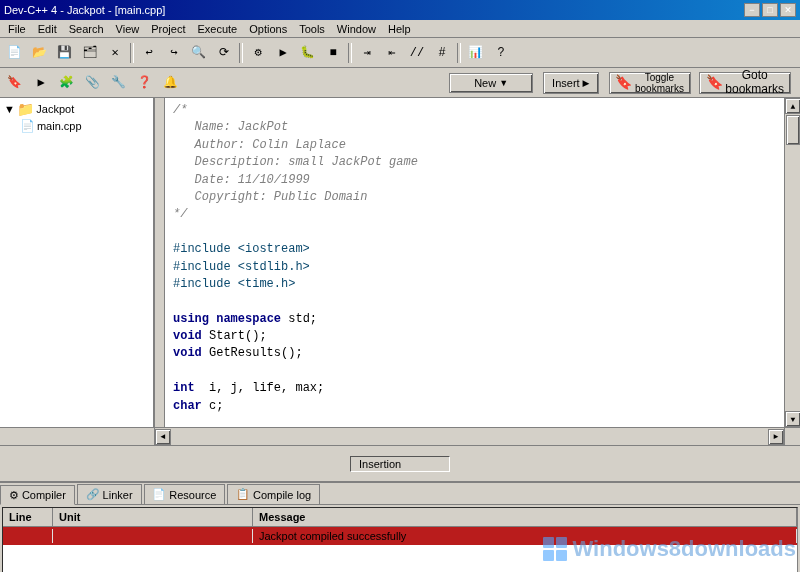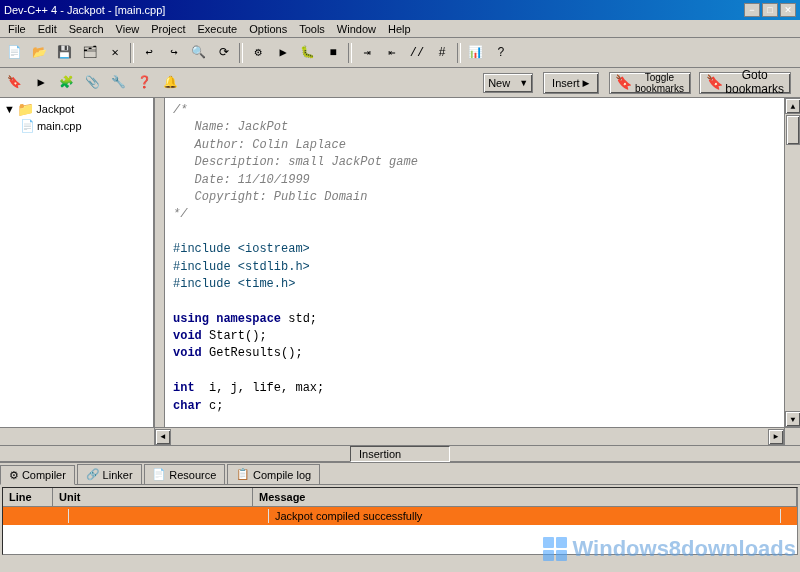--- a/index.html
+++ b/index.html
@@ -72,26 +72,26 @@
       padding: 2px 3px;
       gap: 2px;
       height: 30px;
     }
 
     .new-btn {
       background: #d4d0c8;
       border: 1px solid #808080;
       box-shadow: 1px 1px 0 white inset, -1px -1px 0 #555 inset;
       height: 20px;
-      padding: 0 4px;
-      display: flex; align-items: center;
-      font-family: 'Tahoma', sans-serif;
-      font-size: 11px;
-      cursor: pointer;
-      gap: 9px;
+      padding: 0 24px;
+      display: flex; align-items: center;
+      font-family: 'Tahoma', sans-serif;
+      font-size: 11px;
+      cursor: pointer;
+      gap: 3px;
     }
 
     .insert-btn {
       background: #d4d0c8;
       border: 1px solid #808080;
       box-shadow: 1px 1px 0 white inset, -1px -1px 0 #555 inset;
       height: 22px;
       padding: 0 8px;
       display: flex; align-items: center;
       font-family: 'Tahoma', sans-serif;
@@ -189,21 +189,21 @@
       display: flex;
       border-top: 1px solid #808080;
     }
     .hscroll-left { width: 155px; background: #d4d0c8; border-right: 1px solid #808080; }
     .hscroll-bar { flex: 1; display: flex; align-items: center; }
     .hscroll-btn { width: 16px; height: 16px; background: #d4d0c8; border: 1px solid #808080; box-shadow: 1px 1px 0 white inset, -1px -1px 0 #555 inset; display: flex; align-items: center; justify-content: center; font-size: 8px; cursor: pointer; }
     .hscroll-track { flex: 1; background: #d4d0c8; }
 
     
     #statusbar {
-      height: 16px;
+      height: 36px;
       background: #d4d0c8;
       border-top: 1px solid #808080;
       display: flex;
       align-items: center;
       justify-content: center;
       font-family: 'Tahoma', sans-serif;
       font-size: 11px;
     }
     .status-panel {
       border: 1px inset #808080;
@@ -264,24 +264,24 @@
       font-size: 11px;
       font-weight: bold;
     }
     .th-cell {
       border-right: 1px solid #808080;
       padding: 1px 6px;
       height: 18px;
       display: flex; align-items: center;
     }
     #bottom-rows {
-      background: #f97316;
-      font-family: 'Tahoma', sans-serif;
-      font-size: 11px;
-      padding: 2px 16px;
+      background: #b91c1c;
+      font-family: 'Tahoma', sans-serif;
+      font-size: 11px;
+      padding: 2px 0;
     }
     .brow { display: flex; }
     .bd-cell { border-right: 1px solid #e0e0e0; padding: 1px 6px; }
 
     
     #watermark {
       position: fixed;
       bottom: 10px;
       right: 4px;
       font-family: 'Tahoma', Arial, sans-serif;

